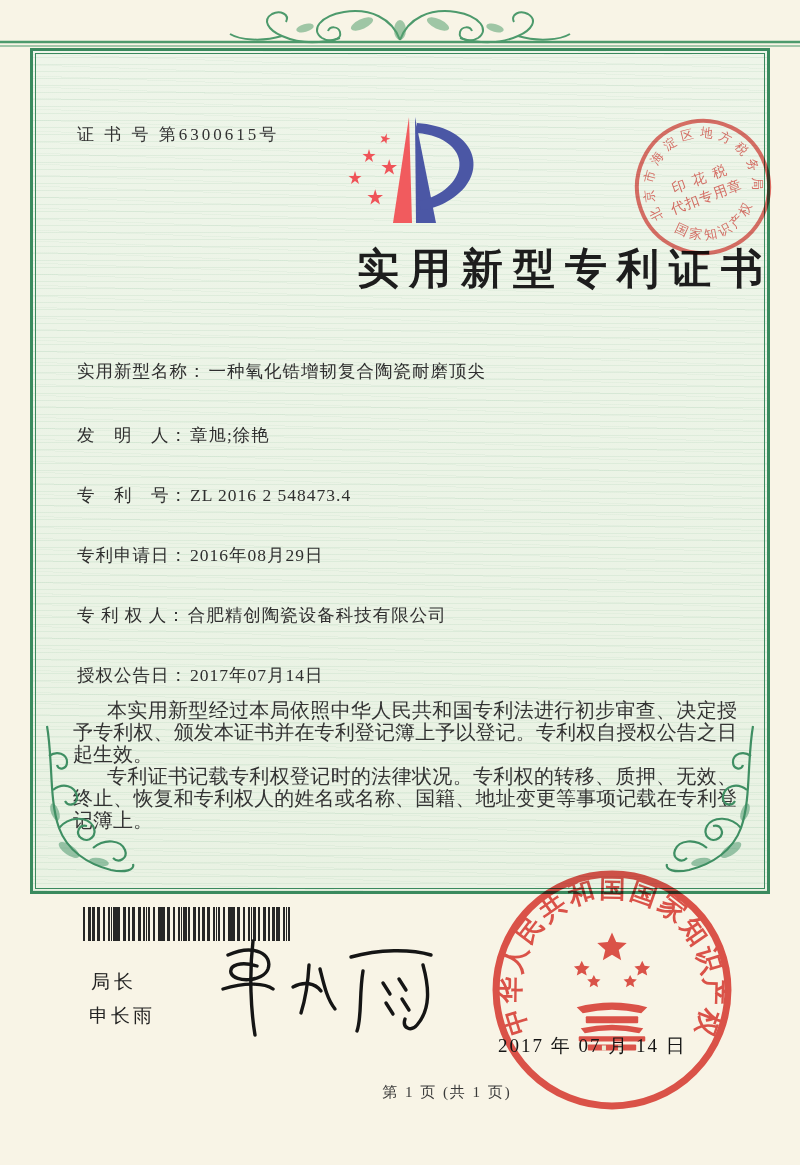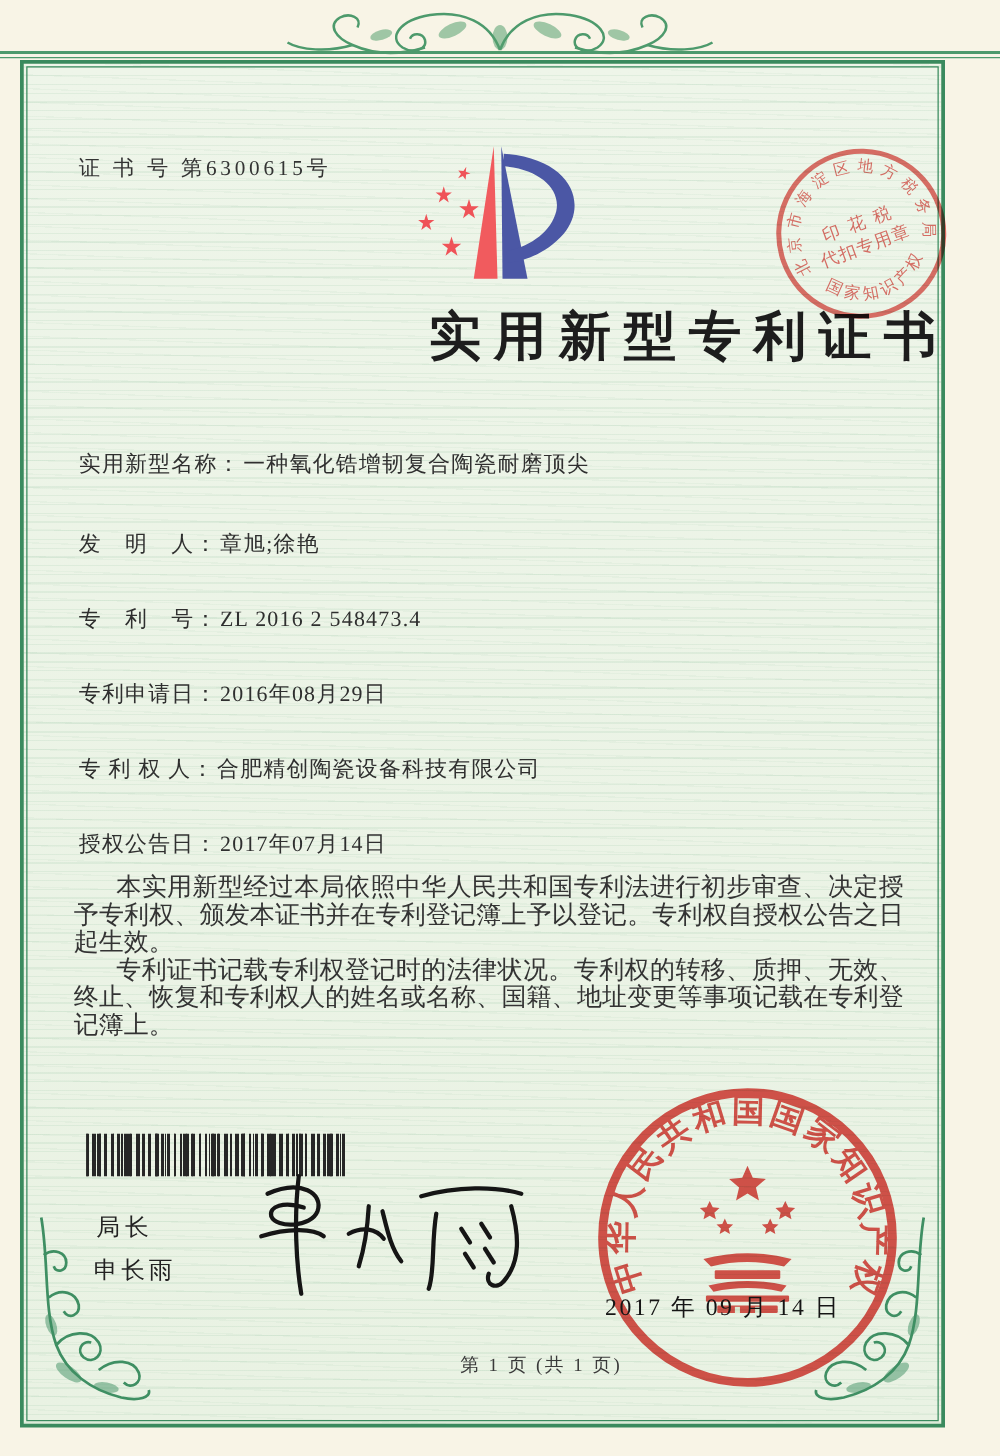--- a/index.html
+++ b/index.html
@@ -6,21 +6,21 @@
   body{
     width:800px;height:1165px;position:relative;overflow:hidden;
     background:#f8f4e6;
     font-family:"Liberation Serif","DejaVu Serif",serif;
     color:#2b2b2b;
   }
   
   .top-band{position:absolute;left:0;top:0;width:800px;height:56px;}
   
   .page{
-    position:absolute;left:16px;top:48px;width:740px;height:1094px;
+    position:absolute;left:30px;top:48px;width:740px;height:846px;
     background:
       repeating-linear-gradient(0deg, rgba(120,180,140,.13) 0 1px, rgba(0,0,0,0) 1px 7px),
       repeating-linear-gradient(2deg, rgba(120,180,140,.07) 0 1px, rgba(0,0,0,0) 1px 11px),
       linear-gradient(#eef5e9,#e9f2e3);
     border:3px solid #3a8a5e;
     box-sizing:border-box;
   }
   .page-inner{position:absolute;inset:2px;border:1px solid #3a8a5e;pointer-events:none;}
   .cert-no{position:absolute;left:44px;top:72px;font-size:17px;letter-spacing:3px;color:#333;}
   .logo{position:absolute;left:300px;top:60px;width:165px;height:122px;}
@@ -166,21 +166,21 @@
       <path d="M88,140 Q123,131 158,140 L152,146 Q123,139 94,146 Z"></path>
       <rect x="97" y="149" width="52" height="7" rx="1"></rect>
       <path d="M92,161 Q123,154 154,161 L150,166 Q123,160 96,166 Z"></path>
       <rect x="90" y="169" width="66" height="5" rx="1"></rect>
       <rect x="99" y="177" width="48" height="6" rx="1"></rect>
       <rect x="113" y="178" width="4" height="5" fill="#eef5e9"></rect>
       <rect x="129" y="178" width="4" height="5" fill="#eef5e9"></rect>
     </g>
   </svg>
 
-  <div class="issue-date">2017 年 09 月 14 日</div>
+  <div class="issue-date">2017 年 07 月 14 日</div>
 
   <div class="footer">第 1 页 (共 1 页)</div>
 
   <svg class="flourish right" viewBox="0 0 100 165">
     <g fill="none" stroke="#3f8f63" stroke-width="2.2">
       <path d="M92,6 C86,40 90,80 80,108 C72,130 52,144 28,150 C14,153 4,150 6,144"></path>
       <path d="M80,108 C70,96 52,96 46,106 C41,115 50,124 58,118 C64,113 60,104 52,106"></path>
       <path d="M46,128 C34,118 18,120 14,130 C11,138 20,144 26,138"></path>
       <path d="M86,70 C76,62 64,66 62,76 C61,84 70,88 74,81"></path>
       <path d="M90,36 C82,30 72,34 72,42 C72,49 80,51 82,45"></path>

